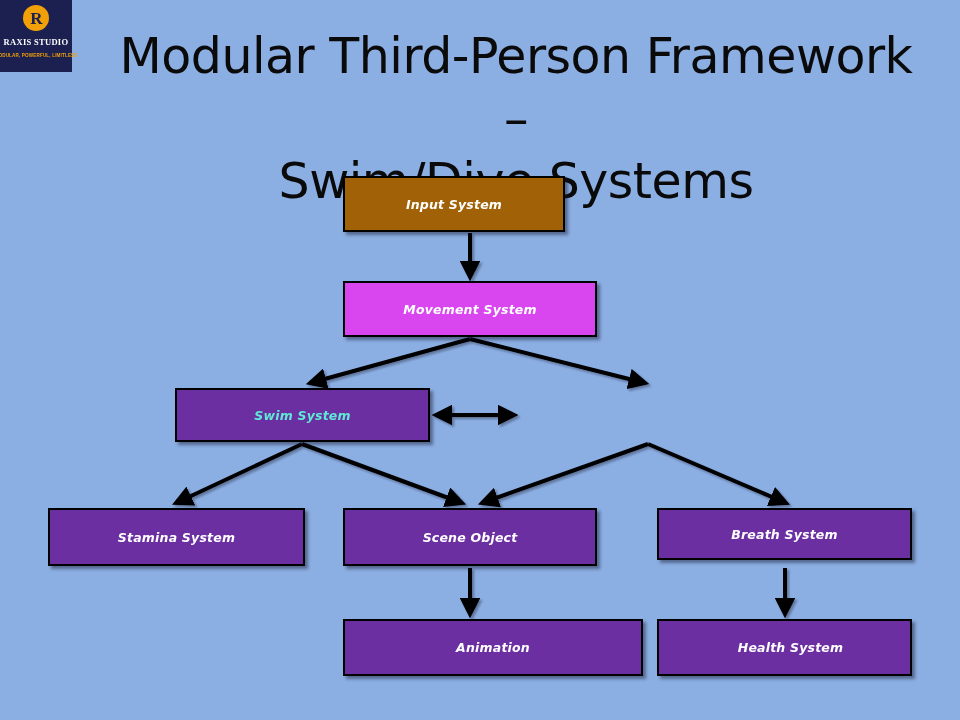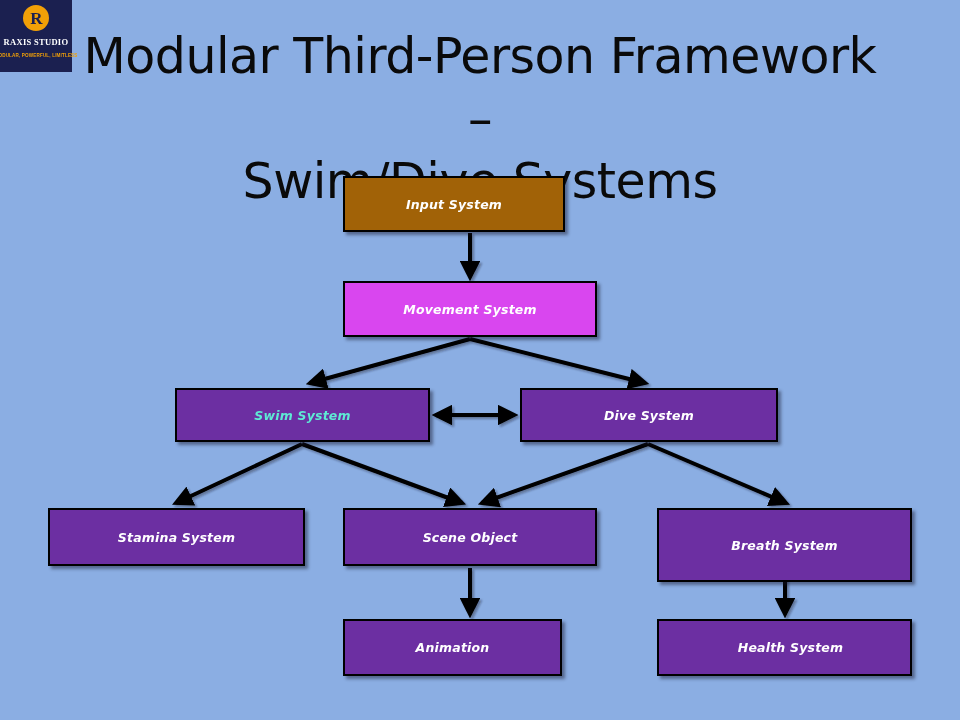--- a/index.html
+++ b/index.html
@@ -153,46 +153,43 @@
   </svg>
 
   <div id="logo" style="background: rgb(27, 32, 80);">
     <div id="logo-mark" style="background: rgb(242, 160, 7);">
       <span>R</span>
     </div>
     <div id="logo-name">RAXIS STUDIO</div>
     <div id="logo-tagline" style="color: rgb(242, 160, 7);">MODULAR, POWERFUL, LIMITLESS</div>
   </div>
 
-  <div id="title" style="color: rgb(10, 10, 10);">
+  <div id="title" style="color: rgb(10, 10, 10); margin-left: 36px;">
     <div>Modular Third-Person Framework –</div>
     <div>Swim/Dive Systems</div>
   </div>
 
   <div class="node" style="left: 343px; top: 176px; width: 222px; height: 56px; background: #a16207; border-color: rgb(0, 0, 0);">
     <span class="node-label" style="color: rgb(255, 255, 255);">Input System</span>
   </div>
   <div class="node" style="left: 343px; top: 281px; width: 254px; height: 56px; background: #d946ef; border-color: rgb(0, 0, 0);">
     <span class="node-label" style="color: rgb(255, 255, 255);">Movement System</span>
   </div>
   <div class="node" style="left: 175px; top: 388px; width: 255px; height: 54px; background: rgb(108, 47, 162); border-color: rgb(0, 0, 0);">
     <span class="node-label" style="color: #5eead4;">Swim System</span>
   </div>
-  <div class="node" style="left: 520px; top: 388px; width: 258px; height: 54px; background: rgb(108, 47, 162); border-color: rgb(0, 0, 0);">
-    <span class="node-label" style="color: rgb(255, 255, 255);">Dive System</span>
-  </div>
   <div class="node" style="left: 48px; top: 508px; width: 257px; height: 58px; background: rgb(108, 47, 162); border-color: rgb(0, 0, 0);">
     <span class="node-label" style="color: rgb(255, 255, 255);">Stamina System</span>
   </div>
   <div class="node" style="left: 343px; top: 508px; width: 254px; height: 58px; background: rgb(108, 47, 162); border-color: rgb(0, 0, 0);">
     <span class="node-label" style="color: rgb(255, 255, 255);">Scene Object</span>
   </div>
-  <div class="node" style="left: 657px; top: 508px; width: 255px; height: 74px; background: rgb(108, 47, 162); border-color: rgb(0, 0, 0);">
+  <div class="node" style="left: 657px; top: 508px; width: 255px; height: 52px; background: rgb(108, 47, 162); border-color: rgb(0, 0, 0);">
     <span class="node-label" style="color: rgb(255, 255, 255);">Breath System</span>
   </div>
-  <div class="node" style="left: 343px; top: 619px; width: 219px; height: 57px; background: rgb(108, 47, 162); border-color: rgb(0, 0, 0);">
+  <div class="node" style="left: 343px; top: 619px; width: 300px; height: 57px; background: rgb(108, 47, 162); border-color: rgb(0, 0, 0);">
     <span class="node-label" style="color: rgb(255, 255, 255);">Animation</span>
   </div>
   <div class="node" style="left: 657px; top: 619px; width: 255px; height: 57px; background: rgb(108, 47, 162); border-color: rgb(0, 0, 0); padding-left: 12px;">
     <span class="node-label" style="color: rgb(255, 255, 255);">Health System</span>
   </div>
 
 </div>
 
 </body></html>

